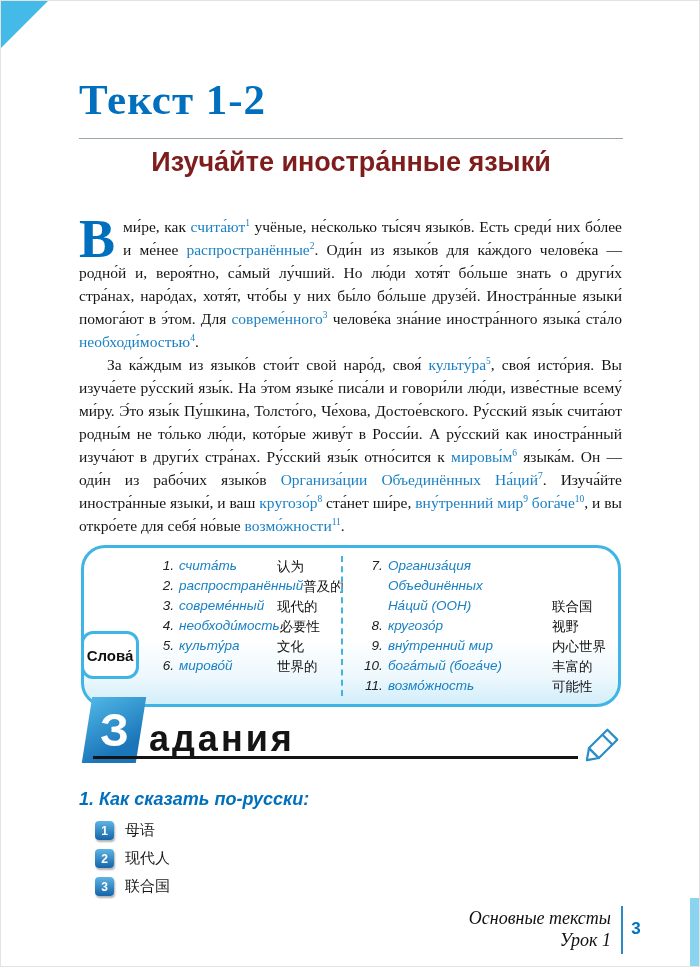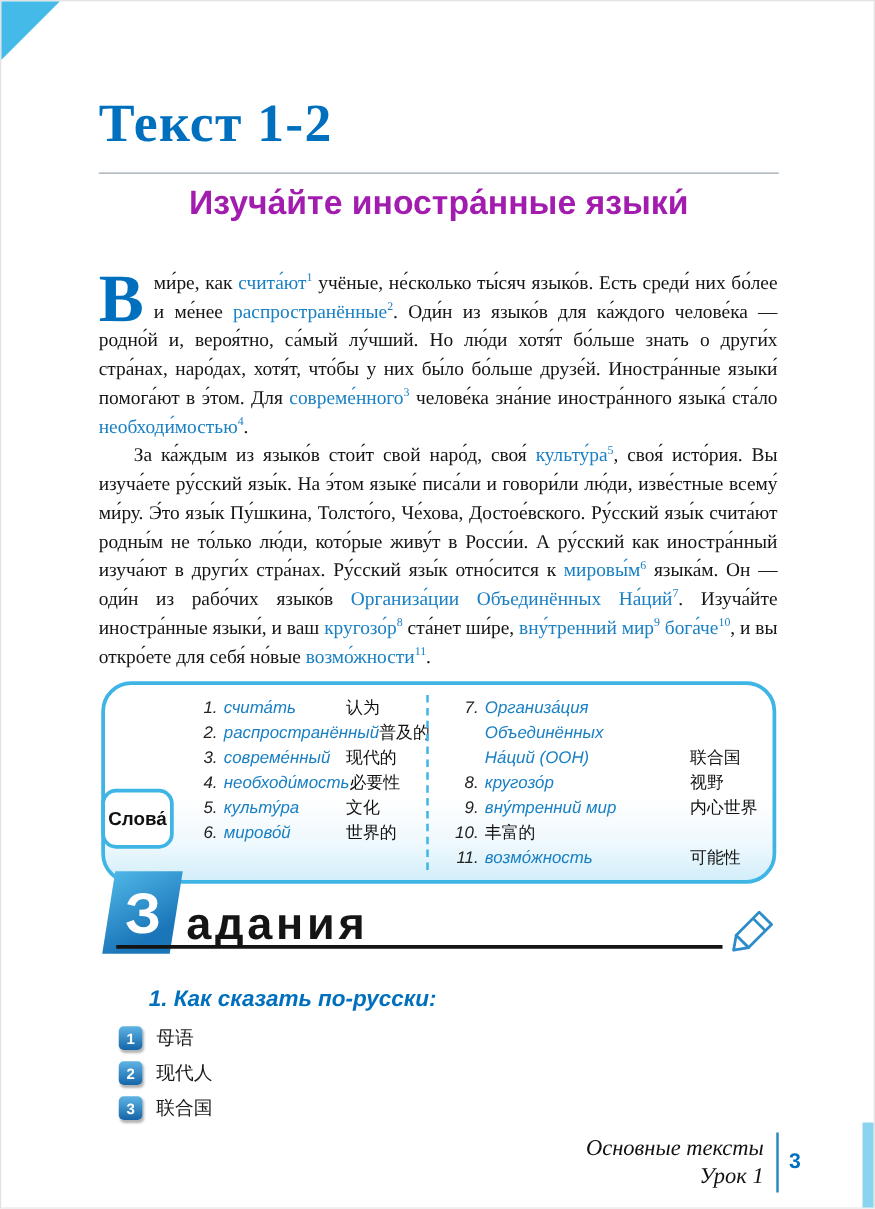--- a/index.html
+++ b/index.html
@@ -8,21 +8,21 @@
           font-family:"Liberation Serif", serif; color:#151515; overflow:hidden;
           border:1px solid #e3e3e3; }
 
   .corner-triangle { position:absolute; top:0; left:0; width:0; height:0;
           border-top:47px solid #44BAE8; border-right:47px solid transparent; }
 
   .title { position:absolute; left:78px; top:74px; font-family:"Liberation Serif", serif;
           font-size:43px; font-weight:bold; color:#0070BE; letter-spacing:1px; }
   .title-rule { position:absolute; left:78px; right:76px; top:137px; height:1px; background:#9aa6ac; }
   .subtitle { position:absolute; left:78px; right:76px; top:146px; text-align:center;
-          font-family:"Liberation Sans", sans-serif; font-size:27px; font-weight:bold; color:#a21caf; }
+          font-family:"Liberation Sans", sans-serif; font-size:27px; font-weight:bold; color:#7f1d1d; }
 
   .body-text { position:absolute; left:78px; right:77px; top:214px;
           font-size:15.5px; line-height:23px; text-align:justify; }
   .para.indent { text-indent:28px; }
   .dropcap { float:left; font-size:54px; line-height:42px; font-weight:bold; color:#0070BE;
           padding:3px 8px 0 0; font-family:"Liberation Serif", serif; }
   .term { color:#1A80C4; }
   .body-text sup { color:#1A80C4; font-size:9.5px; line-height:0; }
 
   .vocab-box { position:absolute; left:80px; right:78px; top:544px;
@@ -49,21 +49,21 @@
   .z-shape { position:absolute; left:8px; top:0; width:54px; height:66px;
           background:linear-gradient(150deg,#4FB6E6 0%, #1B76B9 75%);
           transform:skewX(-9deg); display:flex; align-items:center; justify-content:center; }
   .z-letter { color:#fff; font-size:46px; font-weight:bold; transform:skewX(9deg); line-height:1; }
   .tasks-heading { position:absolute; left:70px; bottom:10px; font-size:36px; font-weight:bold;
           letter-spacing:3px; color:#141414; line-height:1; }
   .tasks-rule { position:absolute; left:14px; right:46px; bottom:8px; height:3px; background:#141414; }
   .pencil { position:absolute; right:0; bottom:-2px; width:46px; height:46px; }
 
   .question { position:absolute; left:78px; top:788px; font-family:"Liberation Sans", sans-serif;
-          font-style:italic; font-weight:bold; font-size:18px; color:#0070BE;margin-left:40px; }
+          font-style:italic; font-weight:bold; font-size:18px; color:#0070BE; }
   .task-items { position:absolute; left:94px; top:820px; }
   .task-item { display:flex; align-items:center; margin-bottom:9px; }
   .badge { width:19px; height:19px; border-radius:4px;
           background:linear-gradient(180deg,#5FB4E4,#1565A8); box-shadow:1px 2px 2px rgba(0,0,0,0.3);
           color:#fff; font-family:"Liberation Sans", sans-serif; font-weight:bold; font-size:12px;
           display:flex; align-items:center; justify-content:center; flex:none; }
   .task-text { margin-left:11px; font-family:"DejaVu Sans", sans-serif; font-size:15px; color:#1a1a1a;text-align:center; }
 
   .footer-block { position:absolute; right:88px; top:906px; text-align:right;
           font-style:italic; font-size:18px; line-height:22px; color:#111; }
@@ -137,20 +137,21 @@
           <span class="vword">кругозо́р</span>
           <span class="vtrans">视野</span>
         </div>
         <div class="vrow">
           <span class="vnum">9.</span>
           <span class="vword">вну́тренний мир</span>
           <span class="vtrans">内心世界</span>
         </div>
         <div class="vrow">
           <span class="vnum">10.</span>
+          <span class="vword">бога́тый (бога́че)</span>
           <span class="vtrans">丰富的</span>
         </div>
         <div class="vrow">
           <span class="vnum">11.</span>
           <span class="vword">возмо́жность</span>
           <span class="vtrans">可能性</span>
         </div>
       </div>
     </div>
   </div>

